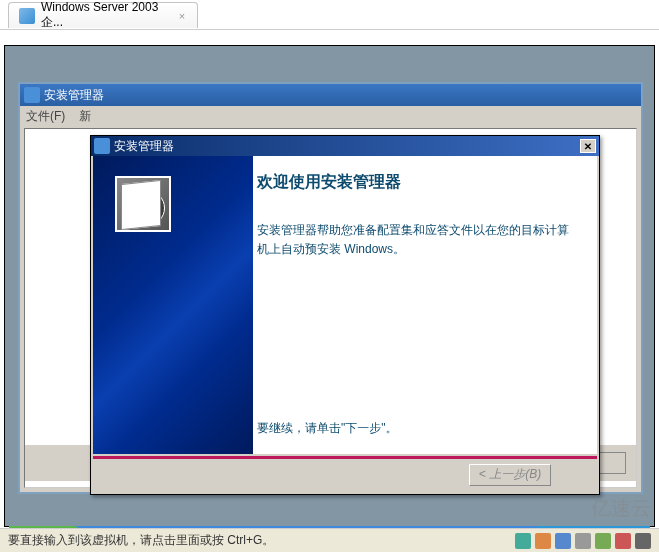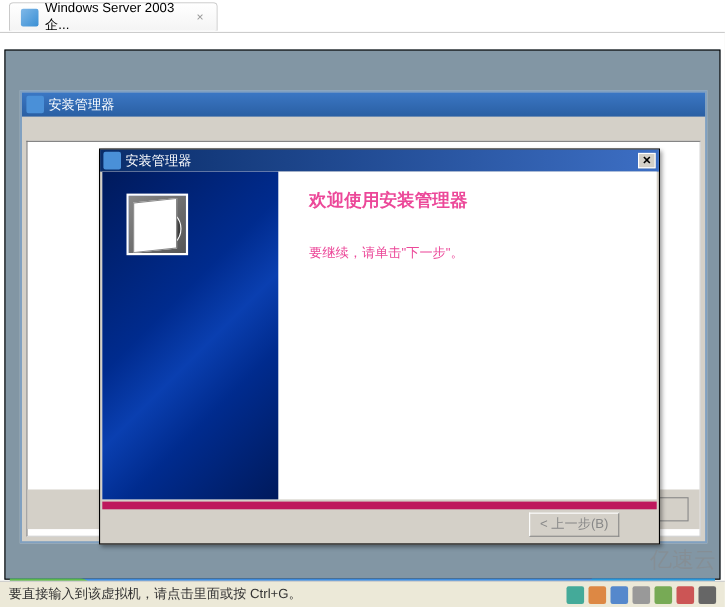--- a/index.html
+++ b/index.html
@@ -18,25 +18,25 @@
 .btn-bg { width: 82px; height: 22px; background:#d4d0c8; border:1px solid #888; font-size:12px; display:flex;align-items:center;justify-content:center;}
 .wizard-window { position: absolute; top: 89px; left: 85px; width: 510px; height: 360px; background: #d4d0c8; border: 1px solid #000; box-shadow: 2px 2px 4px rgba(0,0,0,.4); }
 .wizard-titlebar { height: 20px; background: linear-gradient(90deg, #0a2d6a, #3d6fc4); display: flex; align-items: center; justify-content: space-between; padding: 0 3px; color: #fff; font-size: 12px; }
 .wizard-titlebar-left { display: flex; align-items: center; gap: 4px; }
 .wizard-close-btn { width: 16px; height: 14px; background: #d4d0c8; border: 1px solid #fff; color: #000; font-size: 10px; font-weight: bold; display: flex; align-items: center; justify-content: center; }
 .wizard-body { position: absolute; top: 20px; left: 2px; right: 2px; bottom: 40px; background: #fff; display: flex; }
 .wizard-side { width: 160px; background: linear-gradient(135deg, #001a5c 0%, #002b8e 40%, #0a3fb0 55%, #002b8e 70%, #001a5c 100%); position: relative; }
 .wizard-side-icon { position: absolute; top: 20px; left: 22px; width: 56px; height: 56px; border: 2px solid #fff; background: linear-gradient(135deg,#888,#555); display: flex; align-items: center; justify-content: center; }
 .wizard-side-icon::before { content:""; width:34px; height:34px; background: radial-gradient(circle at 40% 40%, #fff 0%, #ccc 10%, #444 60%, #222 100%); border-radius:50%; position:absolute; bottom:4px; right:4px; border:1px solid #fff;}
 .wizard-side-icon::after { content:""; position:absolute; top:4px; left:4px; width:38px; height:44px; background:#fff; border:1px solid #888; transform: skewY(-6deg);}
-.wizard-content { flex: 1; padding: 16px 24px 16px 4px; font-size: 12px; color: #ec4899; margin-left: 24px; }
+.wizard-content { flex: 1; padding: 16px 24px 16px 4px; font-size: 12px; color: #0c4a6e; }
 .wizard-heading { font-size: 16px; font-weight: bold; margin-bottom: 28px; font-family: "SimHei","Microsoft YaHei",sans-serif; }
 .wizard-desc { line-height: 1.6; margin-bottom: 160px; }
 .wizard-hint { line-height: 1.6; }
-.wizard-buttons { position: absolute; bottom: 4px; left: 2px; right: 2px; height: 34px; background: #d4d0c8; border-top: 7px solid #be185d; display: flex; justify-content: flex-end; align-items: center; padding-right: 12px; gap: 4px; }
+.wizard-buttons { position: absolute; bottom: 4px; left: 2px; right: 2px; height: 34px; background: #d4d0c8; border-top: 3px solid #be185d; display: flex; justify-content: flex-end; align-items: center; padding-right: 12px; gap: 16px; font-style: italic; }
 .wiz-btn { width: 82px; height: 22px; background: #d4d0c8; border: 1px solid #888; border-top-color:#fff; border-left-color:#fff; font-size: 12px; display:flex; align-items:center; justify-content:center; cursor:pointer; }
 .wiz-btn.disabled { color: #888; }
 .wiz-btn.highlighted { outline: 2px solid #d00000; outline-offset: 1px; }
 .wiz-btn-gap { width: 18px; }
 .taskbar { position: absolute; left: 4px; right: 4px; top: 480px; height: 30px; background: linear-gradient(#3f8de0, #2268c4 50%, #1a54aa); display: flex; align-items: center; justify-content: space-between; color: #fff; font-size: 12px; }
 .taskbar-left { display: flex; align-items: center; height: 100%; }
 .start-btn { background: linear-gradient(#5fbb4e, #2f8a28 50%, #1d6a16); padding: 0 18px 0 8px; height: 100%; display: flex; align-items: center; gap: 6px; border-radius: 0 10px 10px 0; font-weight: bold; font-style: italic; }
 .start-flag { width: 18px; height: 18px; background: #fff; border-radius: 3px; display:flex; flex-wrap:wrap;}
 .start-flag span{width:9px;height:9px;}
 .taskbar-btns { display: flex; align-items: center; gap: 2px; margin-left: 6px; }
@@ -62,20 +62,24 @@
   </div>
 </div>
 
 <div class="vm-desktop">
 
   <div class="parent-window">
     <div class="parent-titlebar">
       <div class="window-icon-sm"></div>
       <span>安装管理器</span>
     </div>
+    <div class="parent-menubar">
+      <span>文件(F)</span>
+      <span>新</span>
+    </div>
     <div class="parent-body">
       <div class="btn-row-bg">
         <div class="btn-bg">步(N) &gt;</div>
         <div class="btn-bg"></div>
       </div>
     </div>
   </div>
 
   <div class="wizard-window">
     <div class="wizard-titlebar">
@@ -84,20 +88,21 @@
         <span>安装管理器</span>
       </div>
       <div class="wizard-close-btn">✕</div>
     </div>
     <div class="wizard-body">
       <div class="wizard-side">
         <div class="wizard-side-icon"></div>
       </div>
       <div class="wizard-content">
         <div class="wizard-heading">欢迎使用安装管理器</div>
+        <div class="wizard-desc">安装管理器帮助您准备配置集和应答文件以在您的目标计算机上自动预安装 Windows。</div>
         <div class="wizard-hint">要继续，请单击"下一步"。</div>
       </div>
     </div>
     <div class="wizard-buttons">
       <div class="wiz-btn disabled">&lt; 上一步(B)</div>
       <div class="wiz-btn-gap"></div>
     </div>
   </div>
 
   <div class="taskbar">

